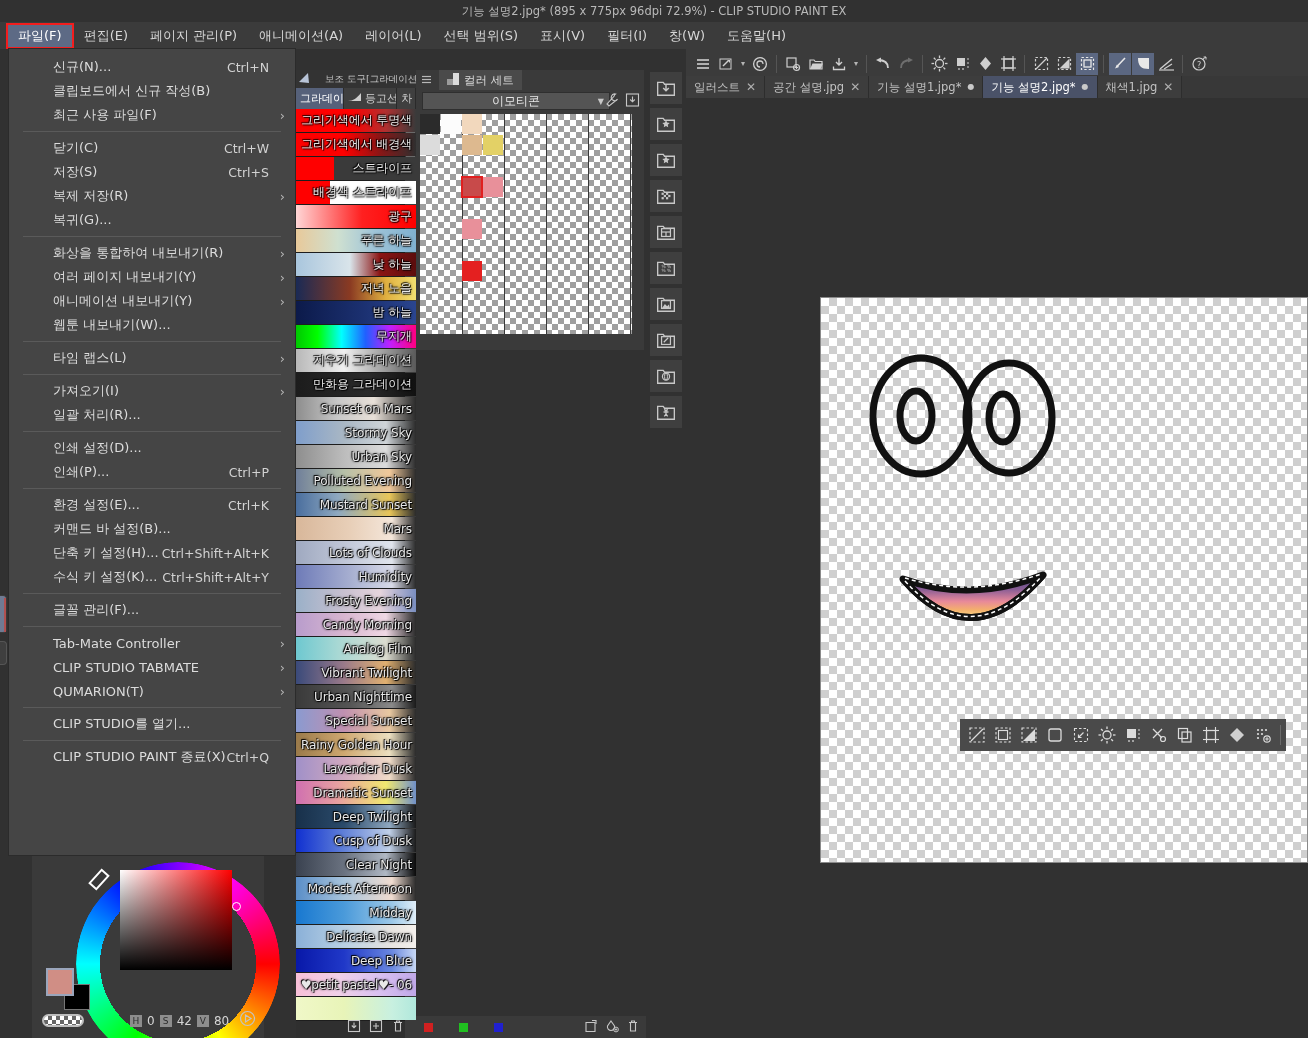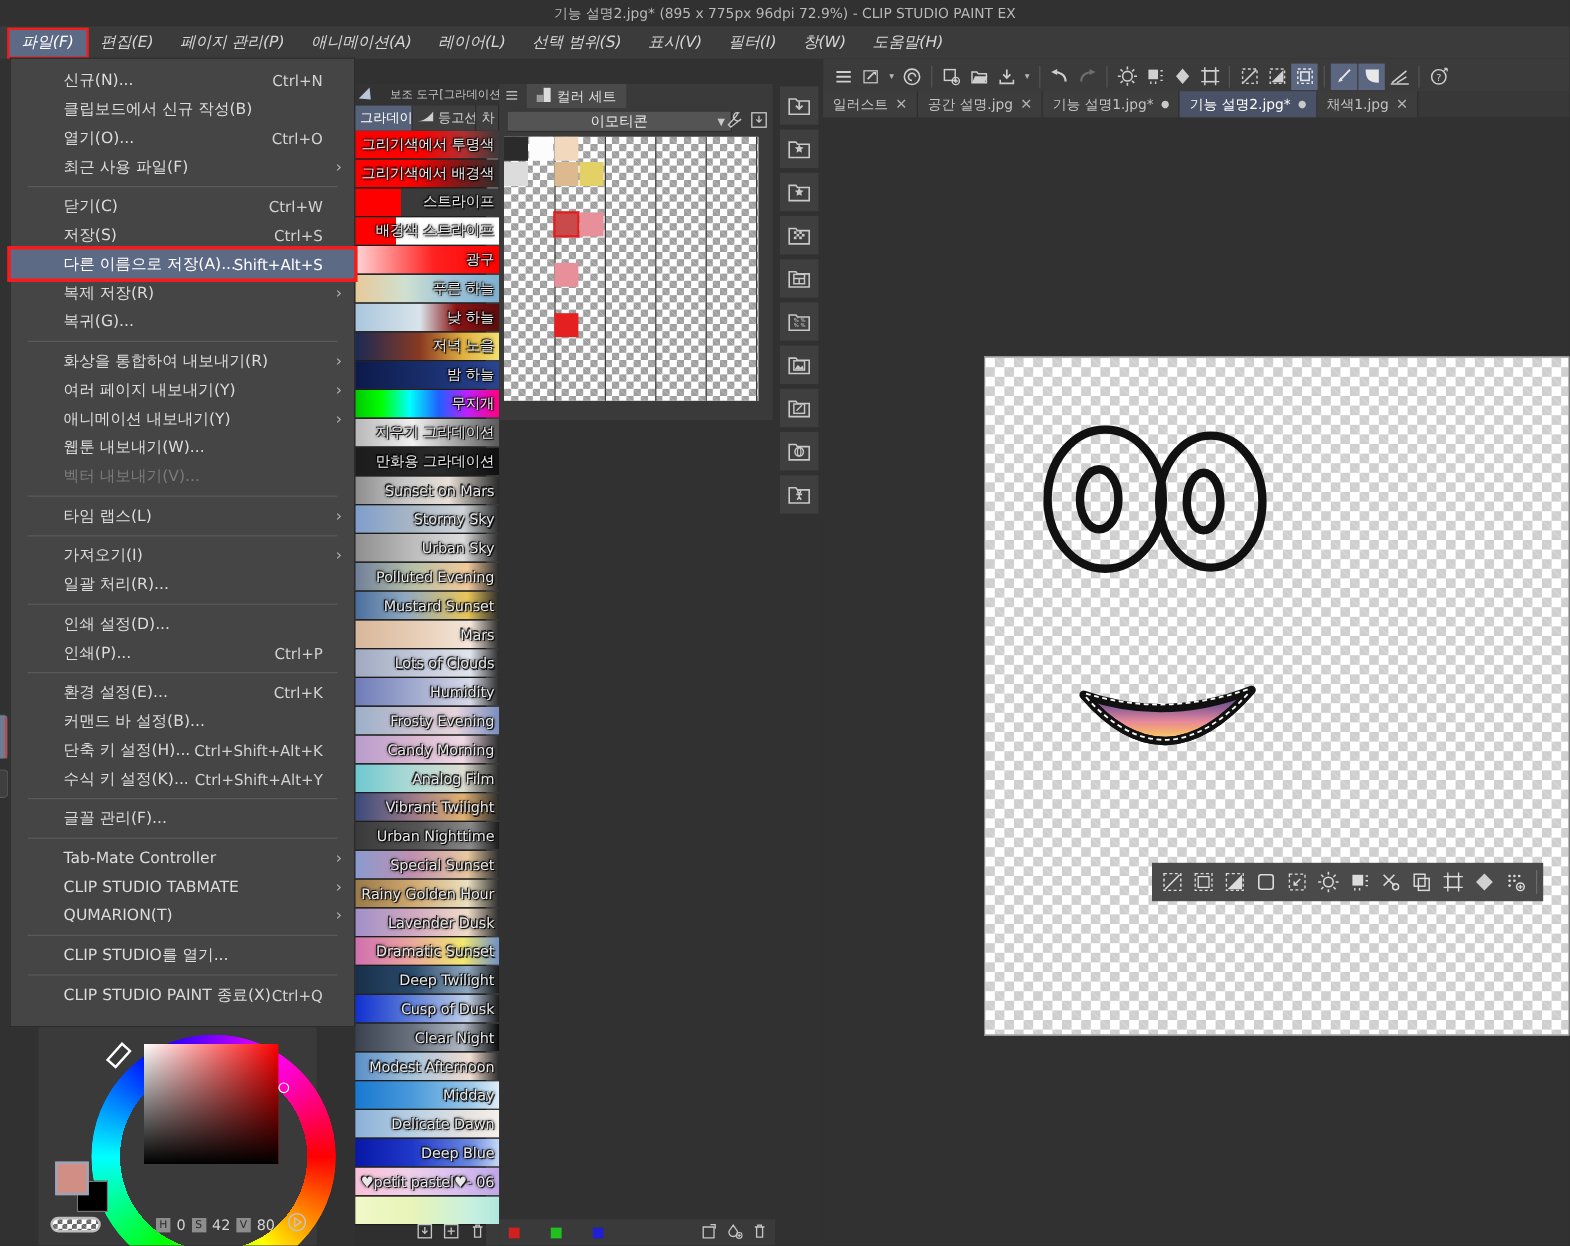--- a/index.html
+++ b/index.html
@@ -19,21 +19,20 @@
     font-size:11.5px; display:flex; align-items:center; justify-content:center;
   }
   
   .menubar {
     position:absolute; left:0; top:22px; width:1308px; height:27px;
     background:#3b3b3b; display:flex; align-items:center; padding-left:7px;
   }
   .menu-item {
     color:#d6d6d6; font-size:13px; padding:4px 11px; white-space:nowrap;
     line-height:16px;
-    font-style:italic;
   }
   .menu-item.active {
     background:#5d6a85; color:#ffffff;
     outline:2.5px solid #f41d1d; outline-offset:-1px;
   }
 
   
   .dropdown {
     position:absolute; left:8px; top:48px; width:288px; height:808px;
     background:#454545; border:1px solid #2b2b2b;
@@ -292,40 +291,32 @@
 
   <div class="dropdown" id="filemenu">
       <div class="mrow">
         <span class="lbl">신규(N)...</span>
         <span class="acc">Ctrl+N</span>
       </div>
       <div class="mrow">
         <span class="lbl">클립보드에서 신규 작성(B)</span>
       </div>
       <div class="mrow">
-        <span class="lbl">열기(O)...</span>
-        <span class="acc">Ctrl+O</span>
-      </div>
-      <div class="mrow">
         <span class="lbl">최근 사용 파일(F)</span>
         <span class="arrow">›</span>
       </div>
       <div class="msep"></div>
       <div class="mrow">
         <span class="lbl">닫기(C)</span>
         <span class="acc">Ctrl+W</span>
       </div>
       <div class="mrow">
         <span class="lbl">저장(S)</span>
         <span class="acc">Ctrl+S</span>
       </div>
-      <div class="mrow highlight">
-        <span class="lbl">다른 이름으로 저장(A)...</span>
-        <span class="acc">Shift+Alt+S</span>
-      </div>
       <div class="mrow">
         <span class="lbl">복제 저장(R)</span>
         <span class="arrow">›</span>
       </div>
       <div class="mrow">
         <span class="lbl">복귀(G)...</span>
       </div>
       <div class="msep"></div>
       <div class="mrow">
         <span class="lbl">화상을 통합하여 내보내기(R)</span>
@@ -334,23 +325,20 @@
       <div class="mrow">
         <span class="lbl">여러 페이지 내보내기(Y)</span>
         <span class="arrow">›</span>
       </div>
       <div class="mrow">
         <span class="lbl">애니메이션 내보내기(Y)</span>
         <span class="arrow">›</span>
       </div>
       <div class="mrow">
         <span class="lbl">웹툰 내보내기(W)...</span>
-      </div>
-      <div class="mrow disabled">
-        <span class="lbl">벡터 내보내기(V)...</span>
       </div>
       <div class="msep"></div>
       <div class="mrow">
         <span class="lbl">타임 랩스(L)</span>
         <span class="arrow">›</span>
       </div>
       <div class="msep"></div>
       <div class="mrow">
         <span class="lbl">가져오기(I)</span>
         <span class="arrow">›</span>

